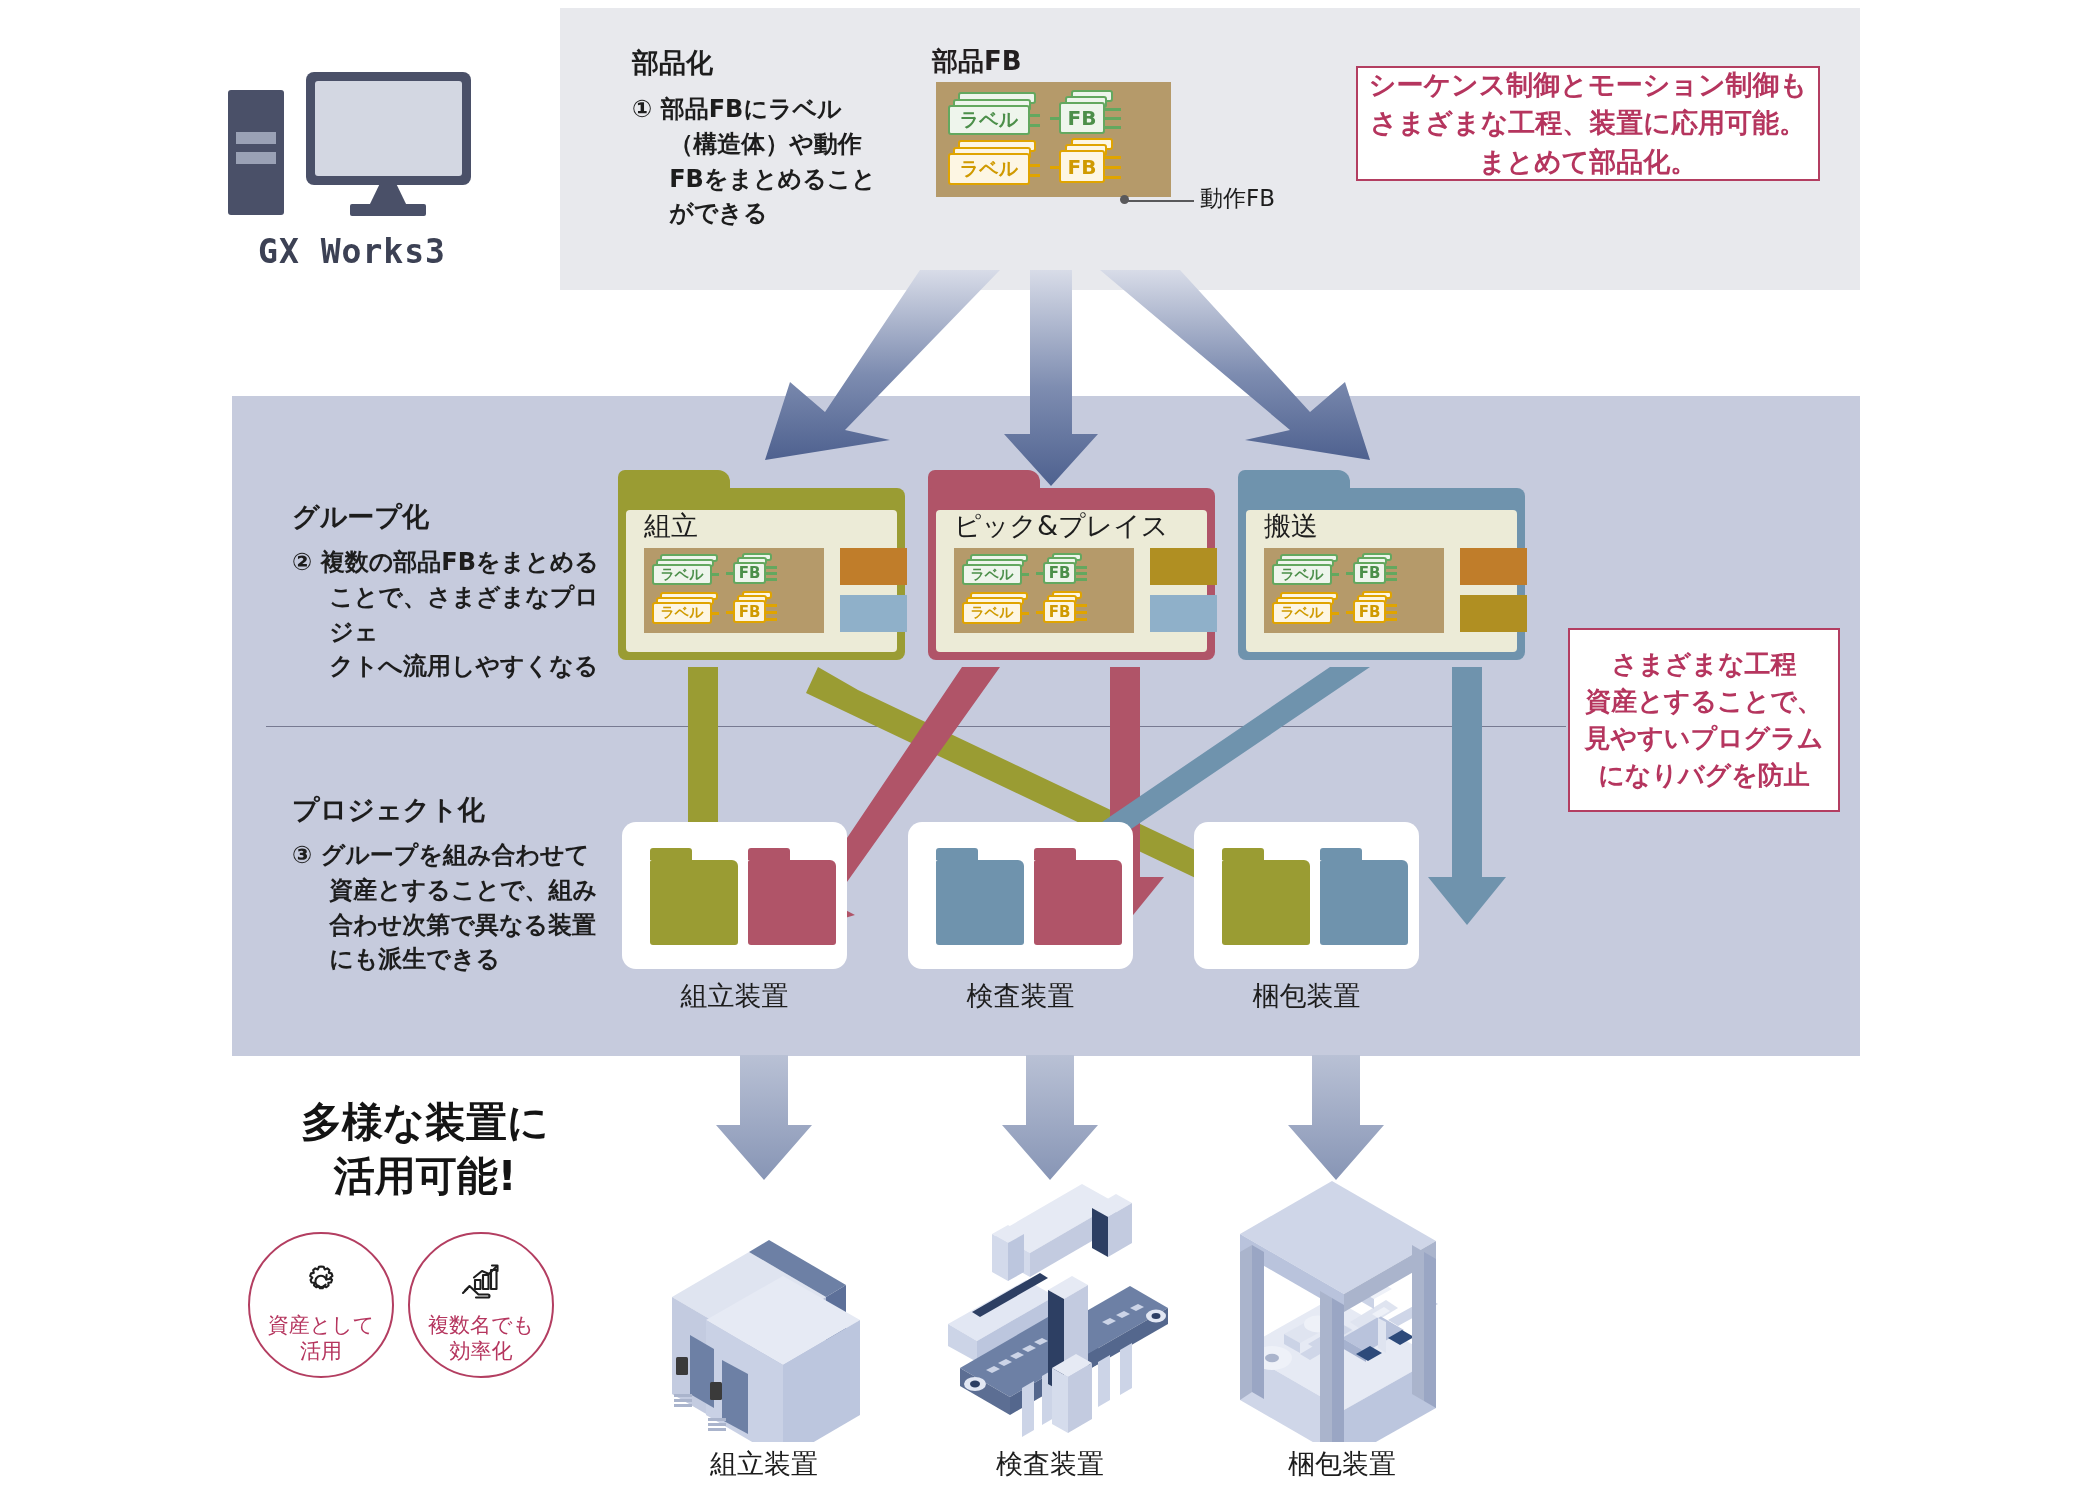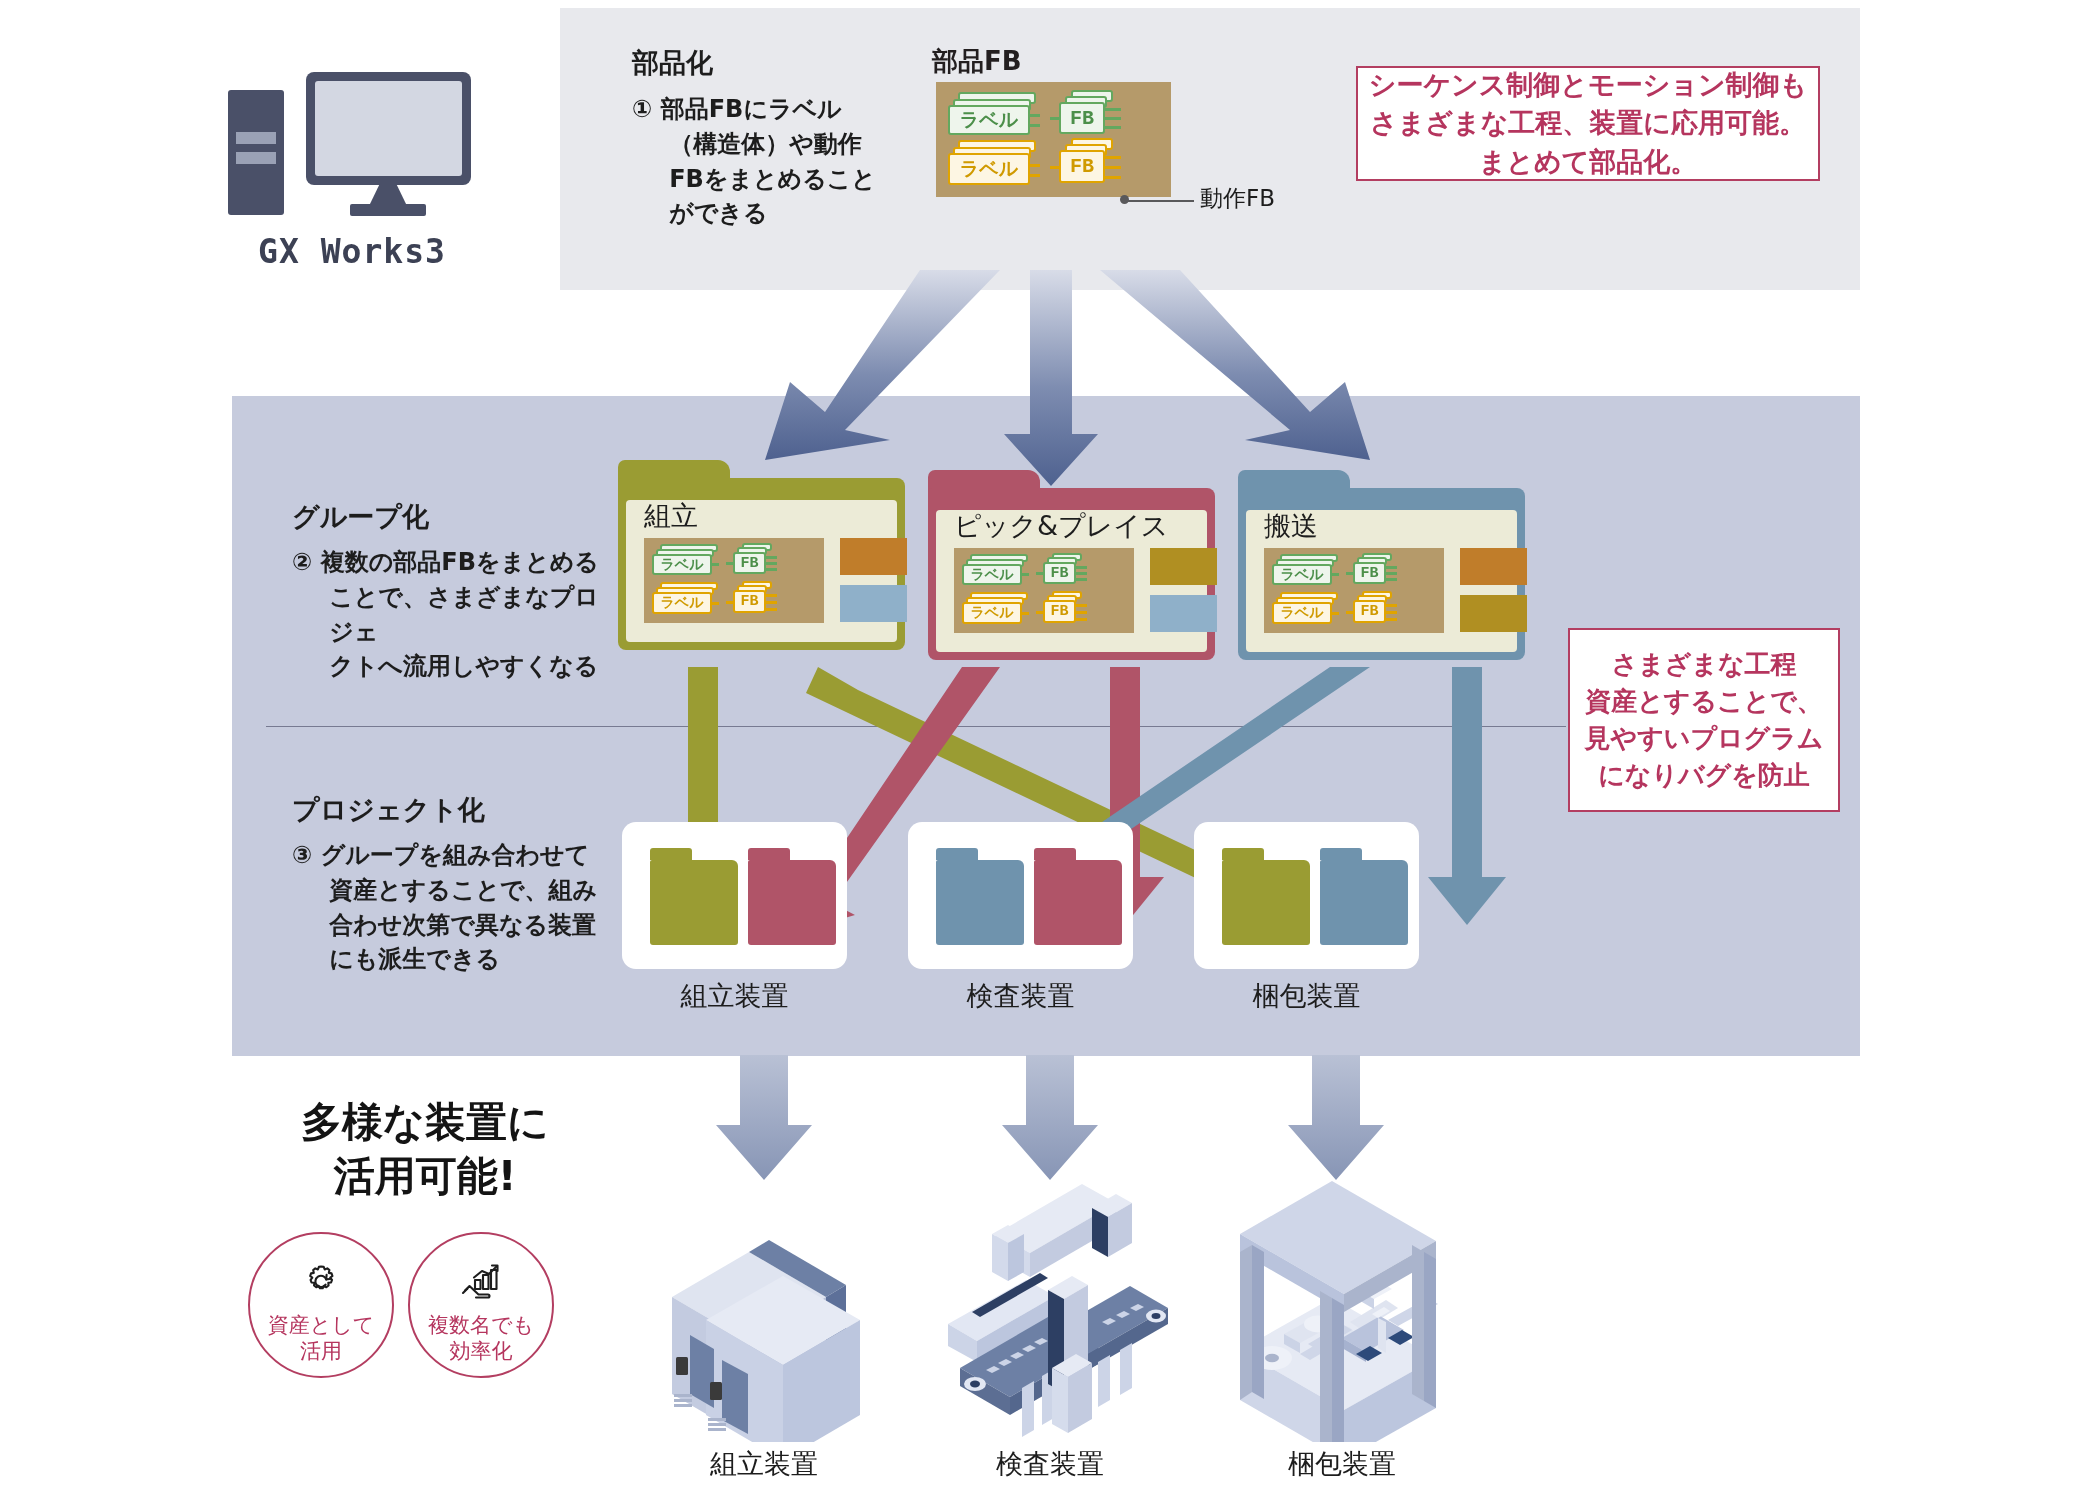--- a/index.html
+++ b/index.html
@@ -67,21 +67,21 @@
   .sec-body{font-size:24px;color:#1d1d1d;line-height:1.45;font-weight:bold;}
   .sec-body .num{margin-left:-1.55em;}
   .sec-body p{margin:0;padding-left:1.55em;text-indent:0;}
 
   
   #fb-caption{left:932px;top:44px;font-size:26px;font-weight:bold;}
   #fb-box{
     left:936px;top:82px;width:235px;height:115px;
     background:#b59a6a;
   }
-  .stackwrap{position:absolute;font-family:Liberation Mono, monospace;}
+  .stackwrap{position:absolute;}
   .card{
     position:absolute;
     border-radius:3px;
     box-sizing:border-box;
   }
   .lbl-g .card{background:#eef5ec;border:2.2px solid #63a85f;}
   .lbl-y .card{background:#fdf6e3;border:2.2px solid #e0a400;}
   .card-txt{
     position:absolute;
     display:flex;align-items:center;justify-content:center;
@@ -303,21 +303,21 @@
     <div>まとめて部品化。</div>
   </div>
 
   <div class="abs sec-title" style="left:292px;top:500px;">グループ化</div>
   <div class="abs sec-body" style="left:292px;top:545px;width:330px;">
     <p><span class="num">②</span> <span>複数の部品FBをまとめる</span></p>
     <p>ことで、さまざまなプロジェ</p>
     <p>クトへ流用しやすくなる</p>
   </div>
 
-  <div class="abs gfolder" style="left:618px;top:460px;width:287px;height:200px;">
+  <div class="abs gfolder" style="left:618px;top:470px;width:287px;height:200px;">
     <div class="gf-tab" style="background:#9a9c33;"></div>
     <div class="gf-body" style="background:#9a9c33;">
       <div class="gf-inner"></div>
     </div>
     <div class="gf-name" style="top:38px;left:26px;">組立</div>
     <div class="gf-tan" style="left:26px;top:78px;">
       <div class="stackwrap lbl-g" style="left:8px;top:6px;width:72px;height:33px;">
         <div class="card" style="left:8px;top:0;width:58px;height:8px;"></div>
         <div class="card" style="left:4px;top:5px;width:58px;height:8px;"></div>
         <div class="card-txt" style="left:0;top:10px;width:60px;height:21px;font-size:14px;">ラベル</div>

